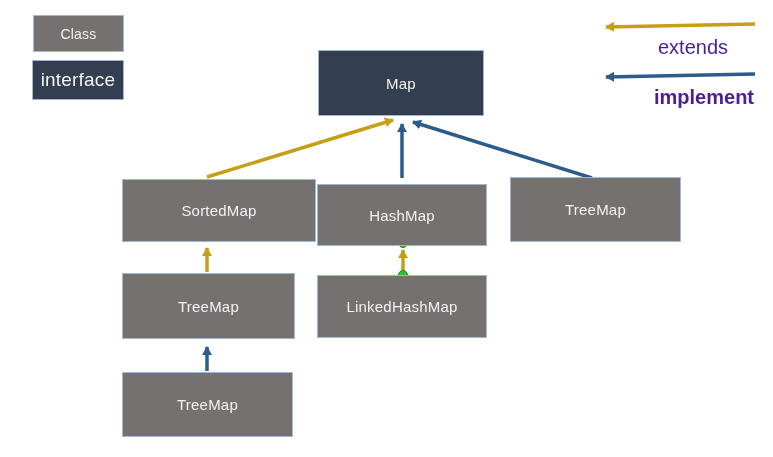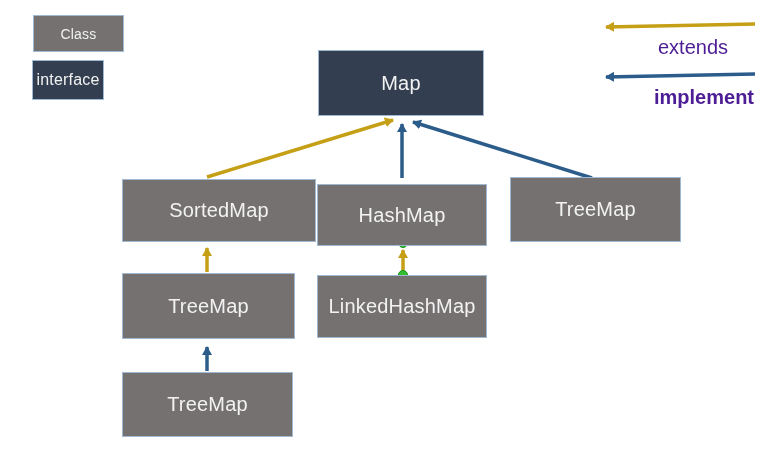--- a/index.html
+++ b/index.html
@@ -17,21 +17,21 @@
     width: 773px; height: 457px;
   }
   .node {
     position: absolute;
     display: flex;
     align-items: center;
     justify-content: center;
     box-sizing: border-box;
     border: 1px solid #9FB8D4;
     color: #F2F2F2;
-    font-size: 20px;
+    font-size: 15px;
     letter-spacing: 0.2px;
     cursor: default;
   }
   .node.gray { background: #757171; }
   .node.navy { background: #333F50; }
   .legend-text {
     position: absolute;
     color: #4c1d95;
     font-size: 20px;
     white-space: nowrap;
@@ -67,21 +67,21 @@
     <circle cx="403" cy="243" r="4.5" fill="#33BE33" stroke="#149414" stroke-width="1"></circle>
     <circle cx="403" cy="275" r="4.5" fill="#33BE33" stroke="#149414" stroke-width="1"></circle>
 
     <line x1="755" y1="24" x2="606" y2="27" stroke="#C5A017" stroke-width="3.5" marker-end="url(#gold-head)"></line>
     <line x1="755" y1="74" x2="606" y2="77" stroke="#2B5C8A" stroke-width="3.5" marker-end="url(#blue-head)"></line>
   </svg>
 
   <div class="node gray" style="left:33px; top:15px; width:91px; height:37px; font-size:14px;">
     <span>Class</span>
   </div>
-  <div class="node navy" style="left:32px; top:60px; width:72px; height:40px; font-size:16px;text-align:center;">
+  <div class="node navy" style="left:32px; top:60px; width:92px; height:40px; font-size:19px;text-align:center;">
     <span>interface</span>
   </div>
 
   <div class="legend-text" style="left:637px; top:36px;">extends</div>
   <div class="legend-text" style="left:633px; top:86px;font-weight:bold;">implement</div>
 
   <div class="node navy" style="left:318px; top:50px; width:166px; height:66px;">
     <span>Map</span>
   </div>
 

